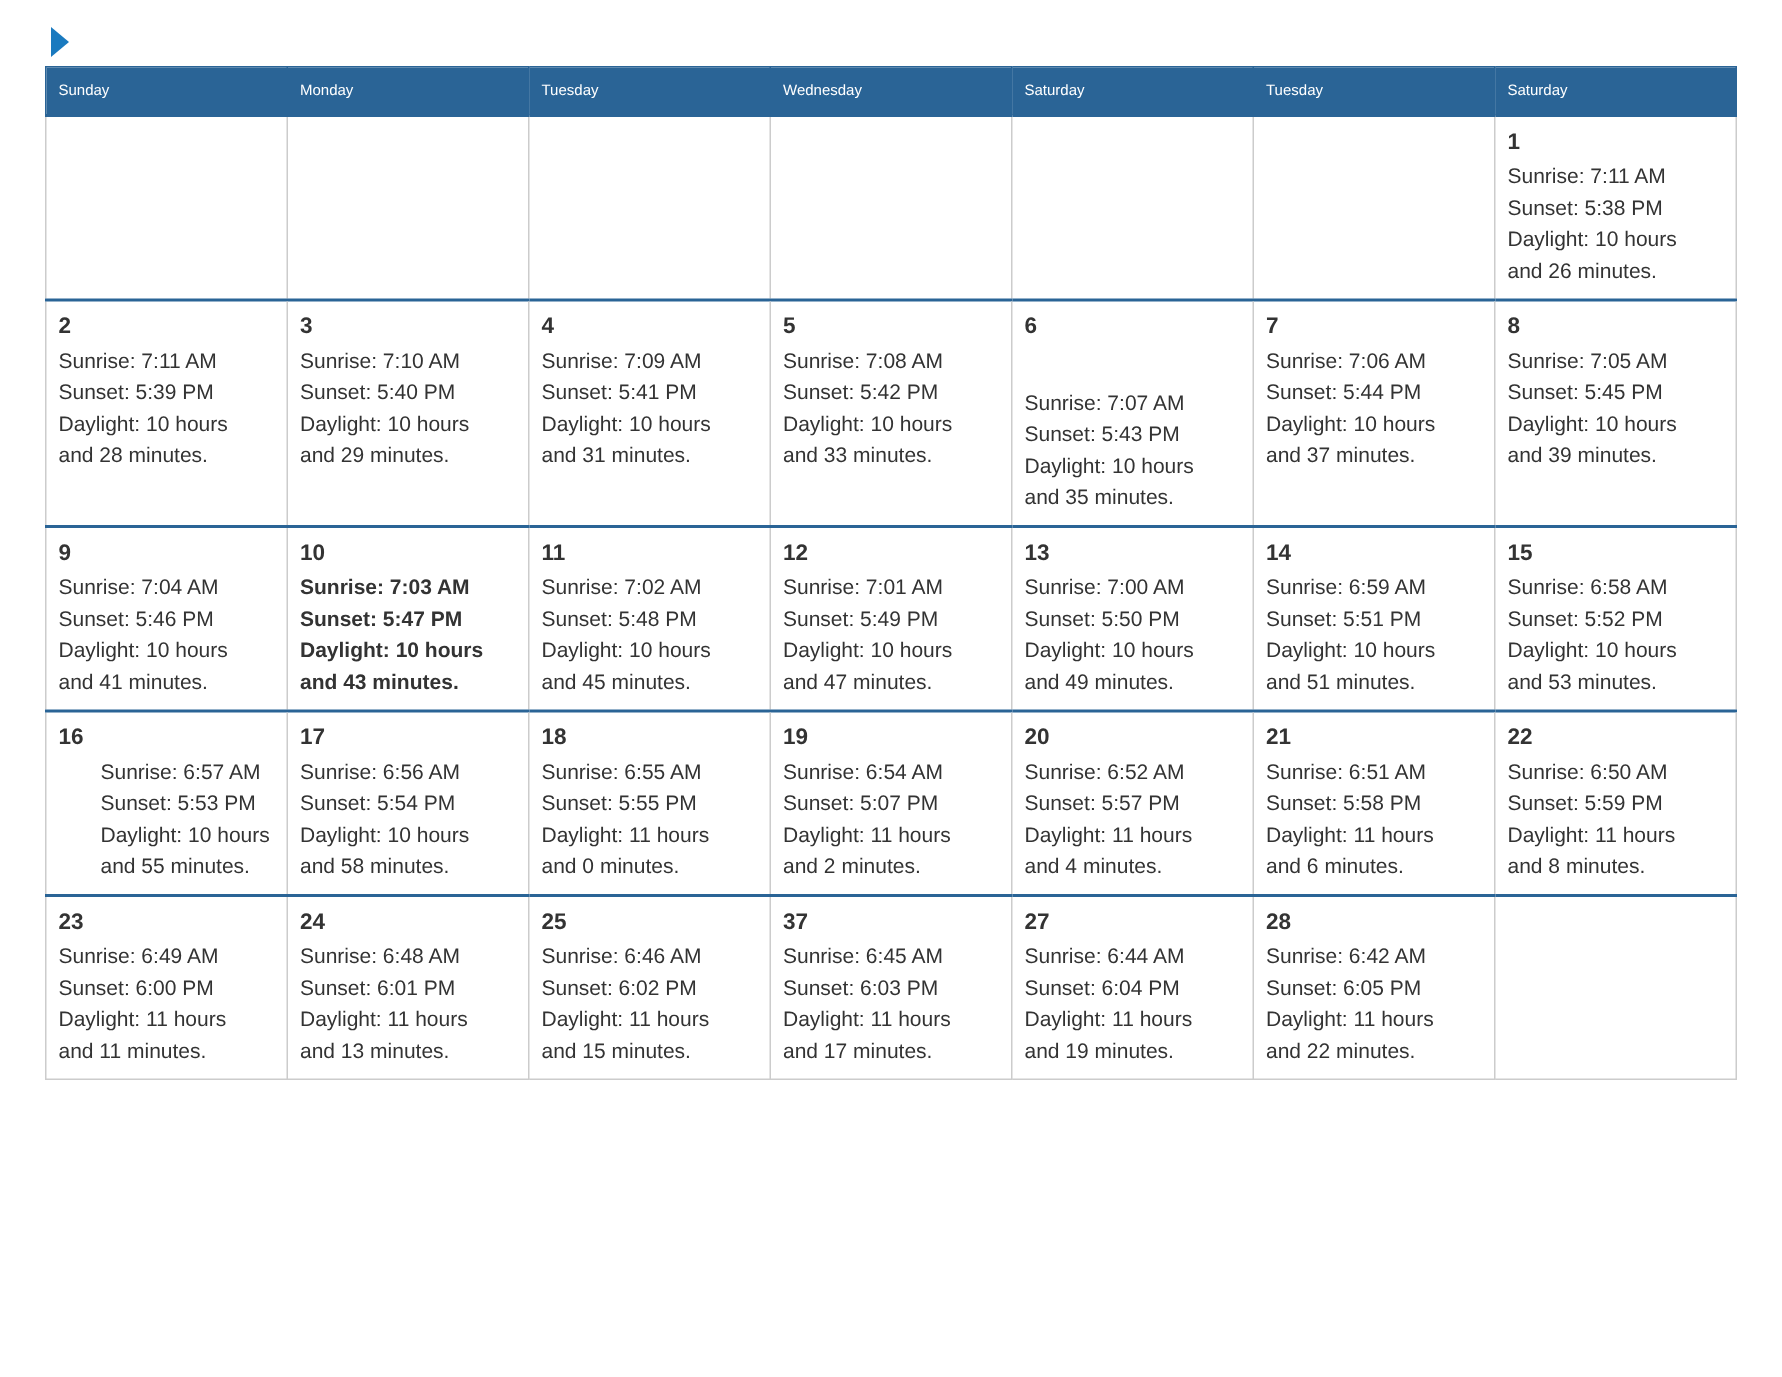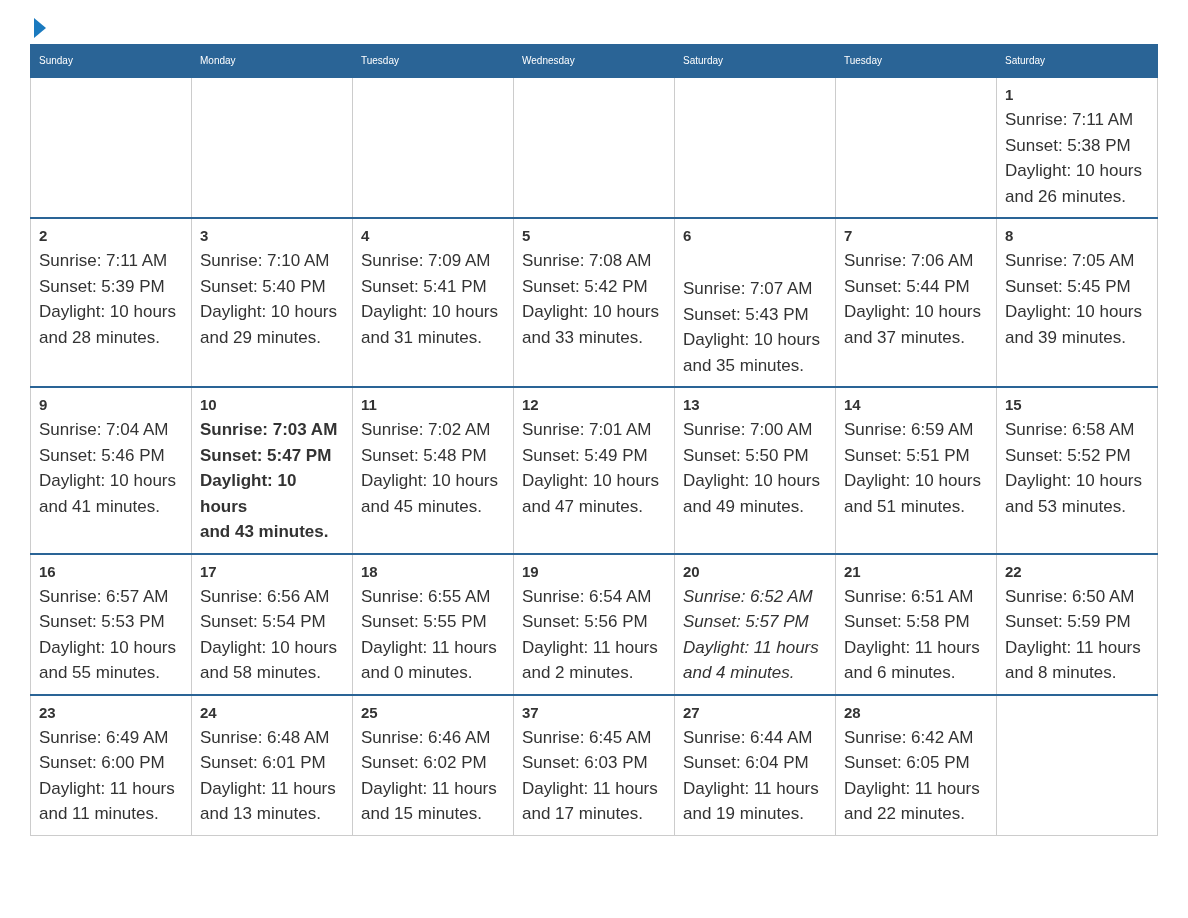--- a/index.html
+++ b/index.html
@@ -83,21 +83,21 @@
       color: #333;
       height: 120px;
     }
     .day-number {
       font-size: 15px;
       font-weight: bold;
       margin-bottom: 4px;
       display: block;
     }
     .day-info {
-      font-size: 17px;
+      font-size: 14px;
       line-height: 1.5;
       color: #333;
     }
     .empty-cell {
       border-top: 2px solid #2a6496;
       background: #fff;
     }
   </style>
 </head>
 <body>
@@ -242,21 +242,21 @@
           <span class="day-number">15</span>
           <div class="day-info" style="white-space: pre-line;">Sunrise: 6:58 AM
 Sunset: 5:52 PM
 Daylight: 10 hours
 and 53 minutes.</div>
         </td>
       </tr>
       <tr>
         <td>
           <span class="day-number">16</span>
-          <div class="day-info" style="white-space: pre-line;">Sunrise: 6:57 AM
+          <div class="day-info" style="white-space: pre-line; margin-left: 28px;">Sunrise: 6:57 AM
 Sunset: 5:53 PM
 Daylight: 10 hours
 and 55 minutes.</div>
         </td>
         <td>
           <span class="day-number">17</span>
           <div class="day-info" style="white-space: pre-line;">Sunrise: 6:56 AM
 Sunset: 5:54 PM
 Daylight: 10 hours
 and 58 minutes.</div>
@@ -264,27 +264,27 @@
         <td>
           <span class="day-number">18</span>
           <div class="day-info" style="white-space: pre-line;">Sunrise: 6:55 AM
 Sunset: 5:55 PM
 Daylight: 11 hours
 and 0 minutes.</div>
         </td>
         <td>
           <span class="day-number">19</span>
           <div class="day-info" style="white-space: pre-line;">Sunrise: 6:54 AM
-Sunset: 5:56 PM
+Sunset: 5:07 PM
 Daylight: 11 hours
 and 2 minutes.</div>
         </td>
         <td>
           <span class="day-number">20</span>
-          <div class="day-info" style="white-space: pre-line; font-style: italic;">Sunrise: 6:52 AM
+          <div class="day-info" style="white-space: pre-line;">Sunrise: 6:52 AM
 Sunset: 5:57 PM
 Daylight: 11 hours
 and 4 minutes.</div>
         </td>
         <td>
           <span class="day-number">21</span>
           <div class="day-info" style="white-space: pre-line;">Sunrise: 6:51 AM
 Sunset: 5:58 PM
 Daylight: 11 hours
 and 6 minutes.</div>

